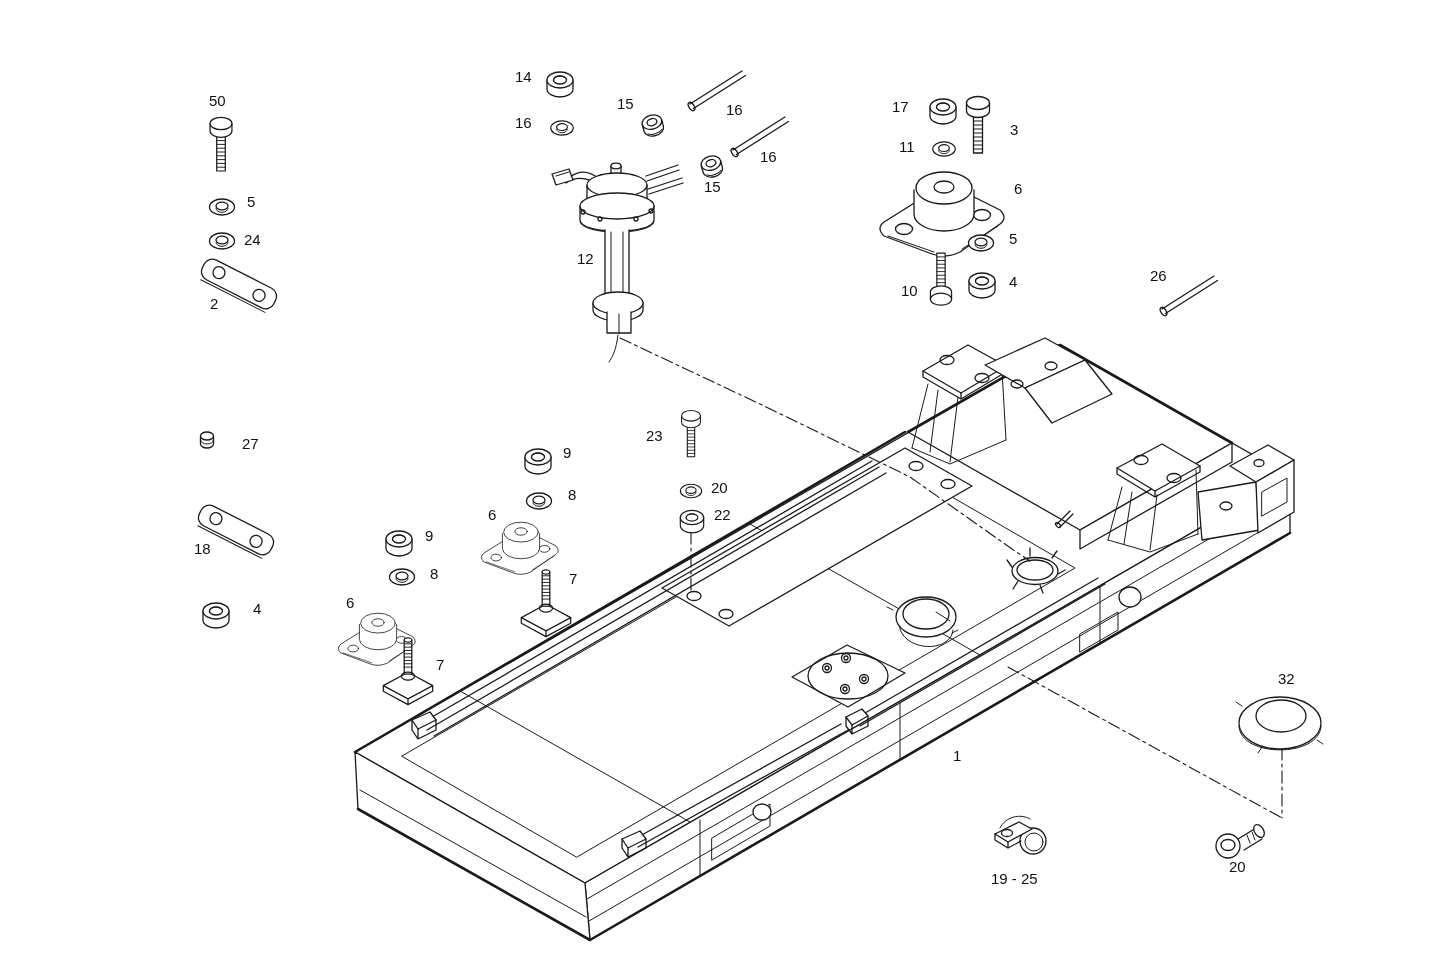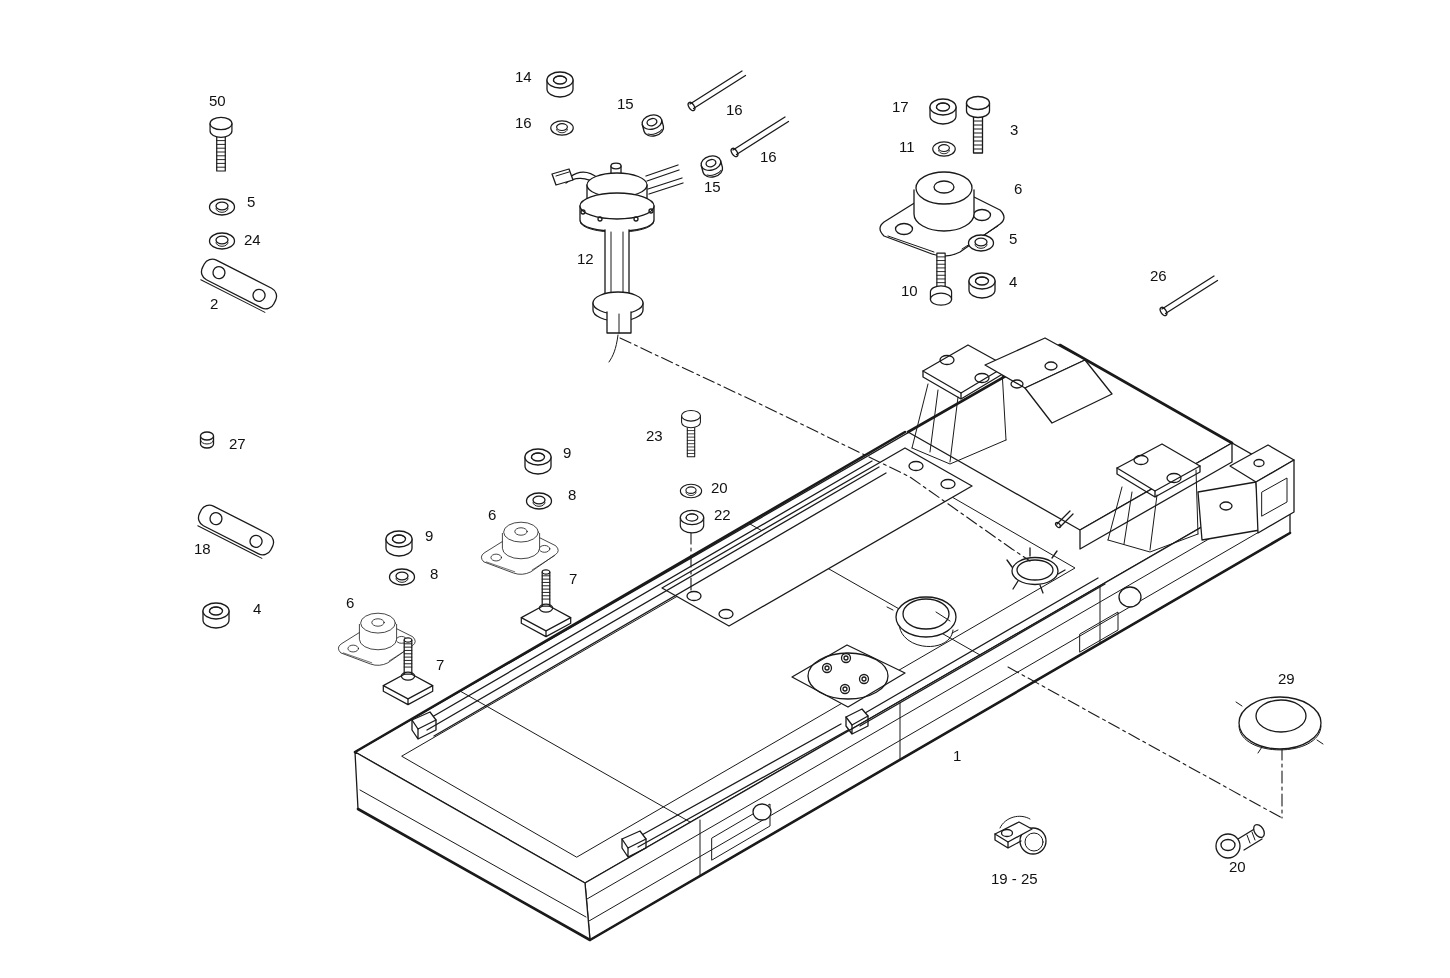--- a/index.html
+++ b/index.html
@@ -306,33 +306,33 @@
   <span class="lbl" style="left:704px;top:179px">15</span>
   <span class="lbl" style="left:577px;top:251px">12</span>
   <span class="lbl" style="left:892px;top:99px">17</span>
   <span class="lbl" style="left:899px;top:139px">11</span>
   <span class="lbl" style="left:1010px;top:122px">3</span>
   <span class="lbl" style="left:1014px;top:181px">6</span>
   <span class="lbl" style="left:1009px;top:231px">5</span>
   <span class="lbl" style="left:901px;top:283px">10</span>
   <span class="lbl" style="left:1009px;top:274px">4</span>
   <span class="lbl" style="left:1150px;top:268px">26</span>
-  <span class="lbl" style="left:229px;top:436px">27</span>
+  <span class="lbl" style="left:242px;top:436px">27</span>
   <span class="lbl" style="left:194px;top:541px">18</span>
   <span class="lbl" style="left:253px;top:601px">4</span>
   <span class="lbl" style="left:563px;top:445px">9</span>
   <span class="lbl" style="left:568px;top:487px">8</span>
   <span class="lbl" style="left:488px;top:507px">6</span>
   <span class="lbl" style="left:569px;top:571px">7</span>
   <span class="lbl" style="left:425px;top:528px">9</span>
   <span class="lbl" style="left:430px;top:566px">8</span>
   <span class="lbl" style="left:346px;top:595px">6</span>
   <span class="lbl" style="left:436px;top:657px">7</span>
   <span class="lbl" style="left:646px;top:428px">23</span>
   <span class="lbl" style="left:711px;top:480px">20</span>
   <span class="lbl" style="left:714px;top:507px">22</span>
   <span class="lbl" style="left:953px;top:748px">1</span>
-  <span class="lbl" style="left:1278px;top:671px">29</span>
+  <span class="lbl" style="left:1278px;top:671px">32</span>
   <span class="lbl" style="left:1229px;top:859px">20</span>
   <span class="lbl" style="left:991px;top:871px">19 - 25</span>
 </div>
 
 </div>
 
 </body></html>

